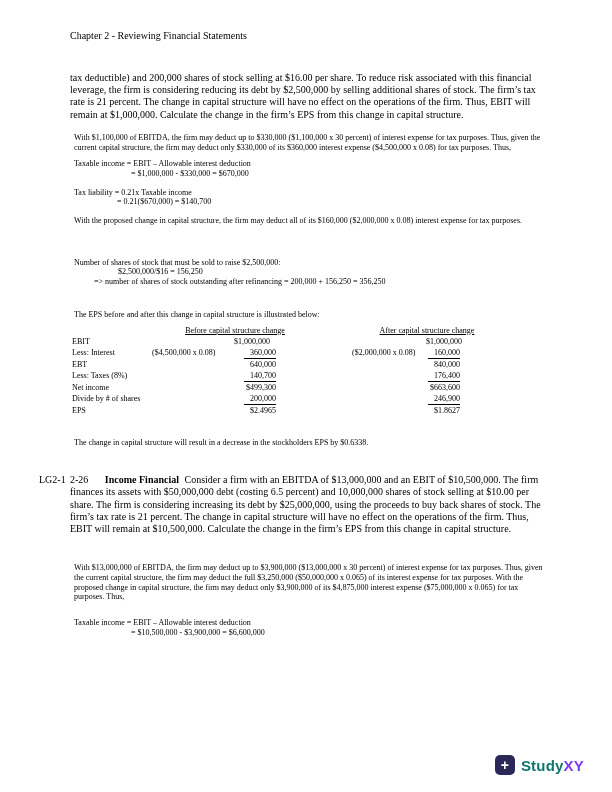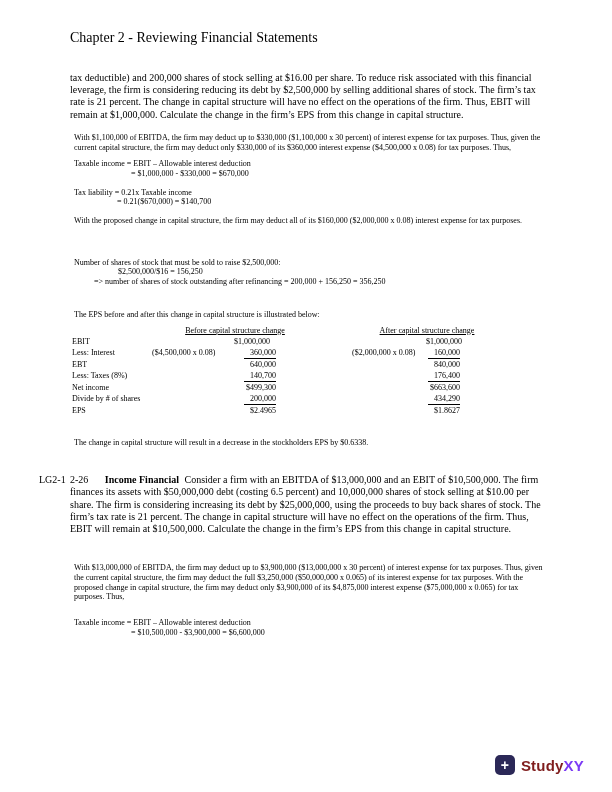--- a/index.html
+++ b/index.html
@@ -1,21 +1,21 @@
 <!DOCTYPE html>
 <html><head>
 <meta charset="utf-8">
 <style>
   * { margin:0; padding:0; box-sizing:border-box; }
   html,body { background:#ffffff; }
   .page {
     position:relative; width:612px; height:792px; background:#fff;
     font-family:"Liberation Serif", serif; color:#000; overflow:hidden;
   }
-  .running-header { position:absolute; left:70px; top:30px; font-size:14px; }
+  .running-header { position:absolute; left:70px; top:30px; font-size:10px; }
   .content { position:absolute; left:70px; top:66px; width:478px; }
 
   .prob-text { font-size:10px; line-height:12.2px; margin-top:6px; }
   .prob-26 { position:relative; margin-top:27px; }
   .lg-label { position:absolute; left:-31px; top:0; font-size:10px; }
   .prob-title-bold { font-weight:bold; }
 
   .sol { font-size:8px; line-height:9.7px; padding-left:4px; }
   .sol-intro { margin-top:12px; }
   .eq1 { margin-top:7px; }
@@ -133,21 +133,21 @@
         <span class="calc"></span>
         <span class="val"><span>$663,600</span></span>
       </div>
 
       <div class="trow">
         <span class="lab">Divide by # of shares</span>
         <span class="calc"></span>
         <span class="val"><span class="ul">200,000</span></span>
         <span></span>
         <span class="calc"></span>
-        <span class="val"><span class="ul">434,290</span></span>
+        <span class="val"><span class="ul">246,900</span></span>
       </div>
 
       <div class="trow">
         <span class="lab">EPS</span>
         <span class="calc"></span>
         <span class="val"><span>$2.4965</span></span>
         <span></span>
         <span class="calc"></span>
         <span class="val"><span>$1.8627</span></span>
       </div>
@@ -166,16 +166,16 @@
 
     <div class="sol eq26">
       <div>Taxable income = EBIT – Allowable interest deduction</div>
       <div class="ind57">= $10,500,000 - $3,900,000 = $6,600,000</div>
     </div>
 
   </div>
 
   <div class="brand">
     <span class="brand-square" style="background: rgb(43, 40, 87);">+</span>
-    <span class="brand-text"><span id="brand-study" style="color: #7f1d1d; margin-top: 31px;">Study</span><span id="brand-xy" style="color: rgb(124, 59, 245);">XY</span></span>
+    <span class="brand-text"><span id="brand-study" style="color: #0f766e; margin-top: 31px;">Study</span><span id="brand-xy" style="color: rgb(124, 59, 245);">XY</span></span>
   </div>
 
 </div>
 
 </body></html>

